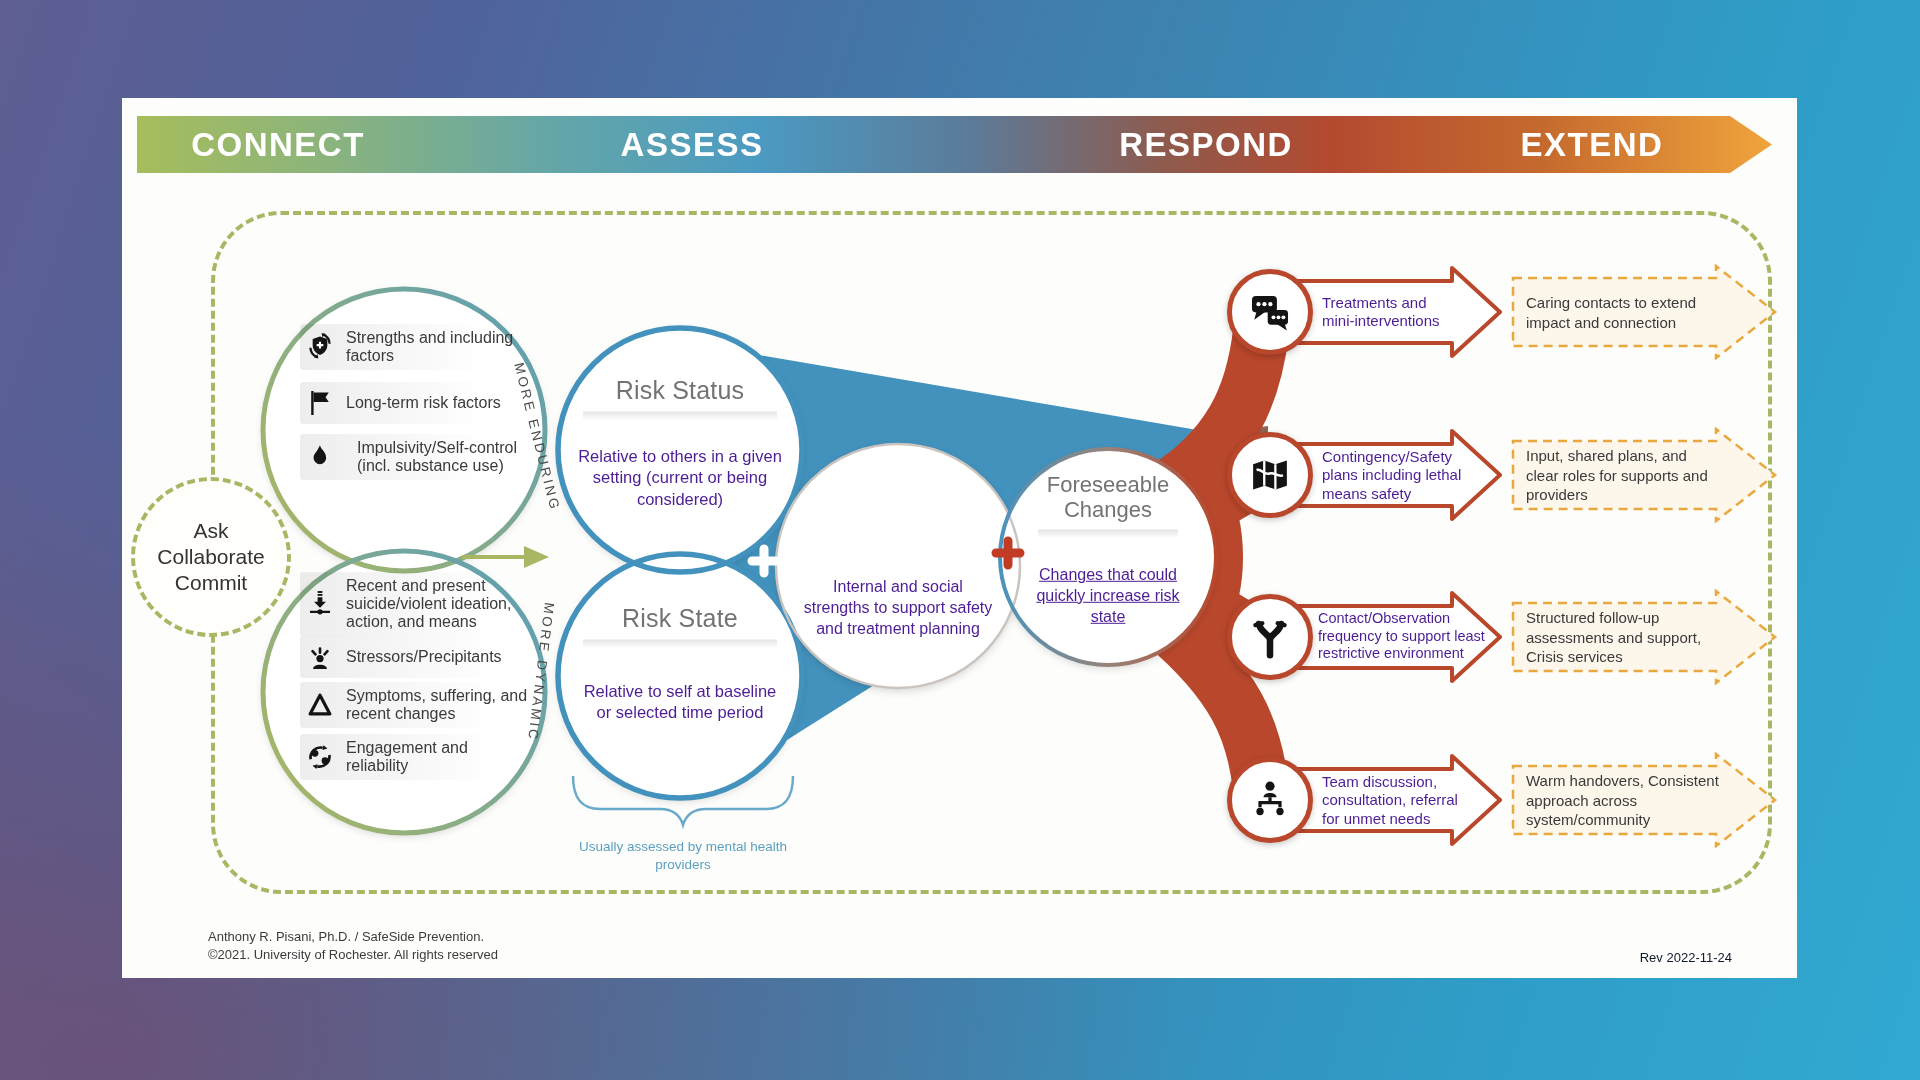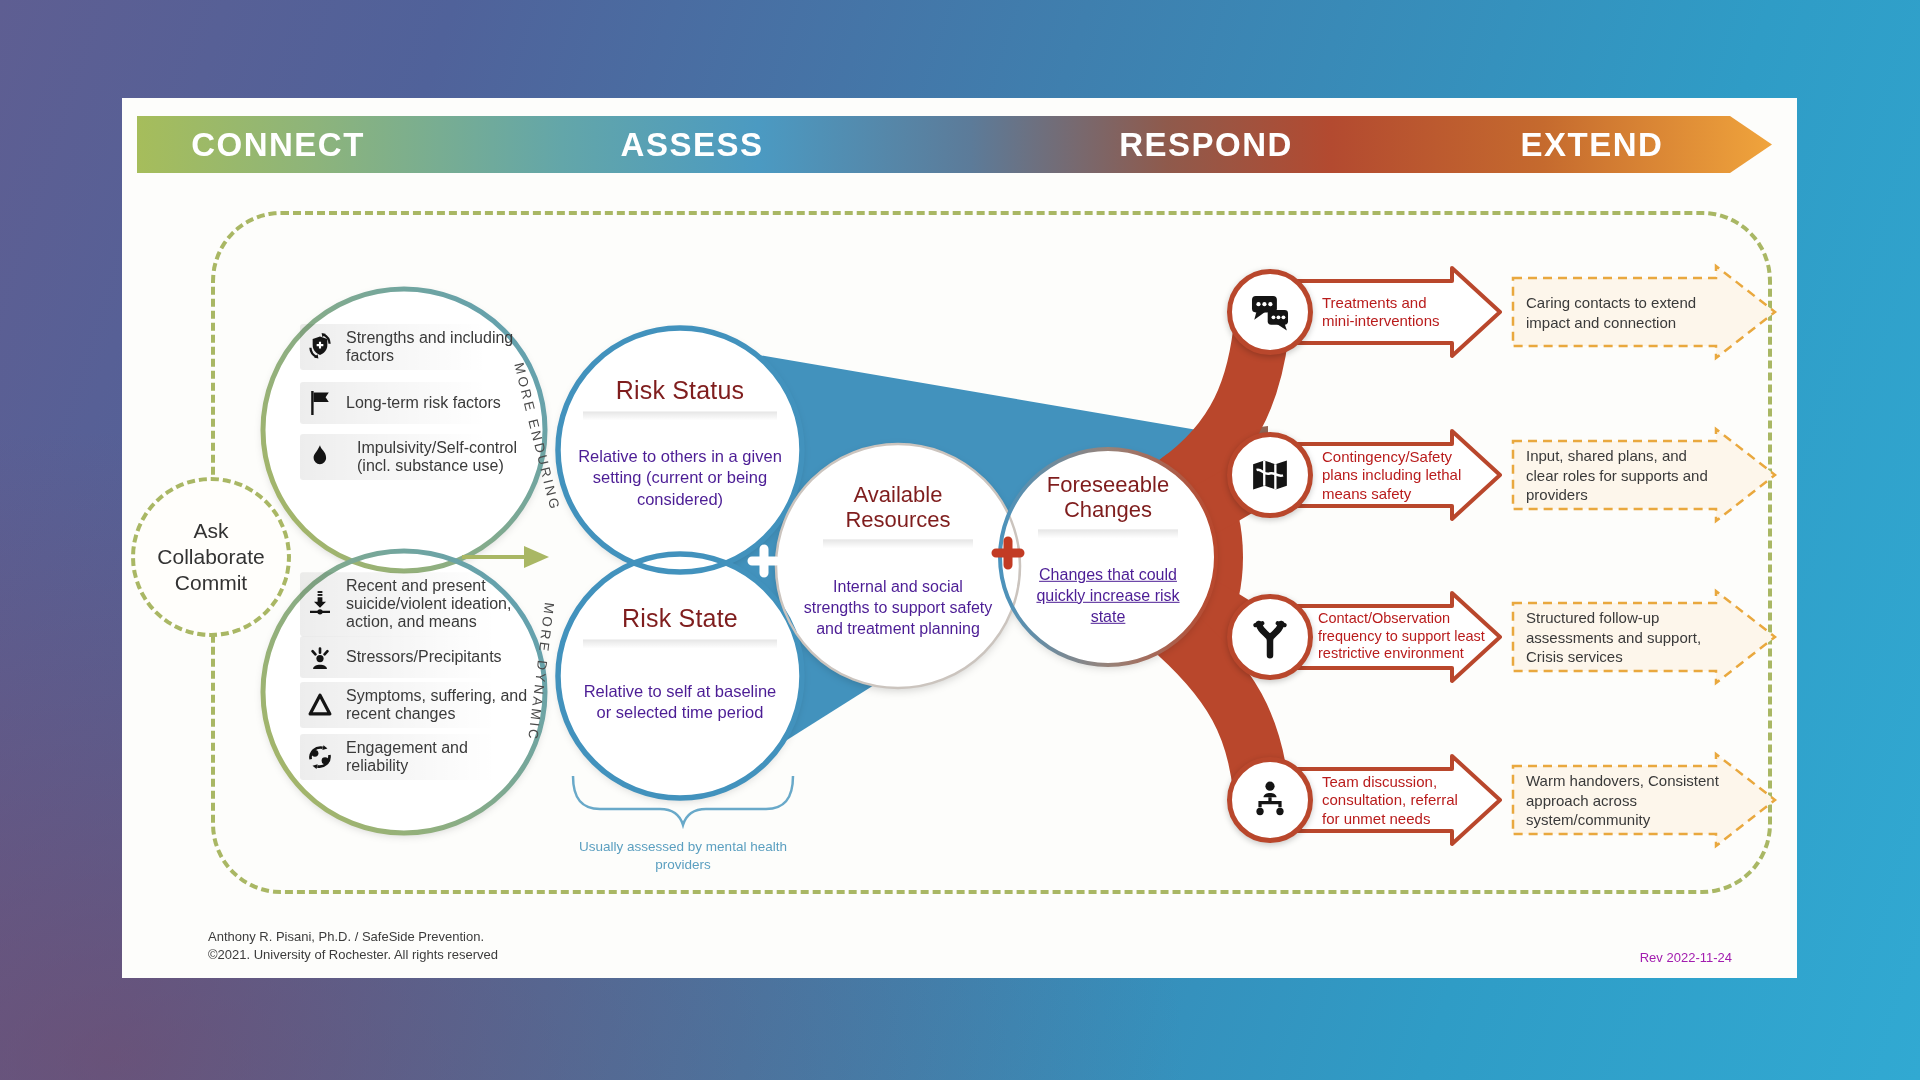--- a/index.html
+++ b/index.html
@@ -34,36 +34,36 @@
   }
   .rot { position:absolute; font-size:13.5px; letter-spacing:2.8px; color:#4a4a4a; white-space:nowrap; font-weight:500; }
   .item {
     position:absolute; display:flex; align-items:center; gap:10px;
     transform:translateY(-50%);
     background:linear-gradient(90deg, rgba(0,0,0,0.07), rgba(0,0,0,0.0) 82%);
     padding:5px 8px 5px 4px; border-radius:3px;
   }
   .item .glyph { flex:0 0 32px; width:32px; height:32px; }
   .item .lbl { font-size:16px; line-height:1.12; color:#3a3a3a; }
-  .ctext { position:absolute; text-align:center; transform:translate(-50%,-50%); color:#7f1d1d; }
+  .ctext { position:absolute; text-align:center; transform:translate(-50%,-50%); color:#737373; }
   .ctitle { font-size:25px; font-weight:500; letter-spacing:0.2px; }
   .ctitle2 { font-size:22px; font-weight:500; line-height:1.12; }
   .band { height:9px; margin:7px auto 0; width:88%; background:linear-gradient(180deg, rgba(0,0,0,0.10), rgba(0,0,0,0)); }
   .cdesc { position:absolute; text-align:center; transform:translate(-50%,-50%); font-size:16.5px; line-height:1.3; color:#4c1d95; }
   .note { position:absolute; transform:translate(-50%,-50%); text-align:center; font-size:13.5px; line-height:1.35; color:#5b9fc0; width:240px; }
   .icon-circle {
     position:absolute; width:86px; height:86px; border:5px solid #b9472c; border-radius:50%;
     background:#fff; display:flex; align-items:center; justify-content:center;
     box-shadow:0 2px 6px rgba(0,0,0,0.22);
   }
   .icon-circle svg { width:46px; height:46px; }
-  .row-label { position:absolute; transform:translateY(-50%); font-size:15px; line-height:1.22; color:#b91c1c; }
+  .row-label { position:absolute; transform:translateY(-50%); font-size:15px; line-height:1.22; color:#4c1d95; }
   .ext-label { position:absolute; transform:translateY(-50%); font-size:15px; line-height:1.3; color:#3a3a3a; }
   .footer-line { position:absolute; font-size:13px; color:#3c3c3c; line-height:1.35; }
-  .rev { position:absolute; font-size:13px; color:#a21caf; }
+  .rev { position:absolute; font-size:13px; color:#0f172a; }
 </style>
 </head>
 <body>
 
 <div class="stage">
   <div class="card"></div>
 
   <div class="banner">
     <span class="phase" style="left:141px;">CONNECT</span>
     <span class="phase" style="left:555px;">ASSESS</span>
@@ -210,24 +210,20 @@
     <div class="band"></div>
   </div>
   <div class="cdesc" style="left:680px; top:478px; width:214px;">Relative to others in a given setting (current or being considered)</div>
 
   <div class="ctext" style="left:680px; top:626px; width:220px;">
     <div class="ctitle">Risk State</div>
     <div class="band"></div>
   </div>
   <div class="cdesc" style="left:680px; top:702px; width:200px;">Relative to self at baseline or selected time period</div>
 
-  <div class="ctext" style="left:898px; top:516px; width:170px;">
-    <div class="ctitle2">Available Resources</div>
-    <div class="band"></div>
-  </div>
   <div class="cdesc" style="left:898px; top:608px; width:196px; font-size:16px;">Internal and social strengths to support safety and treatment planning</div>
 
   <div class="ctext" style="left:1108px; top:506px; width:160px;">
     <div class="ctitle2">Foreseeable Changes</div>
     <div class="band"></div>
   </div>
   <div class="cdesc" style="left:1108px; top:596px; width:164px; font-size:16px;text-decoration:underline;">Changes that could quickly increase risk state</div>
 
   <div class="note" style="left:683px; top:856px;">Usually assessed by mental health providers</div>
 

